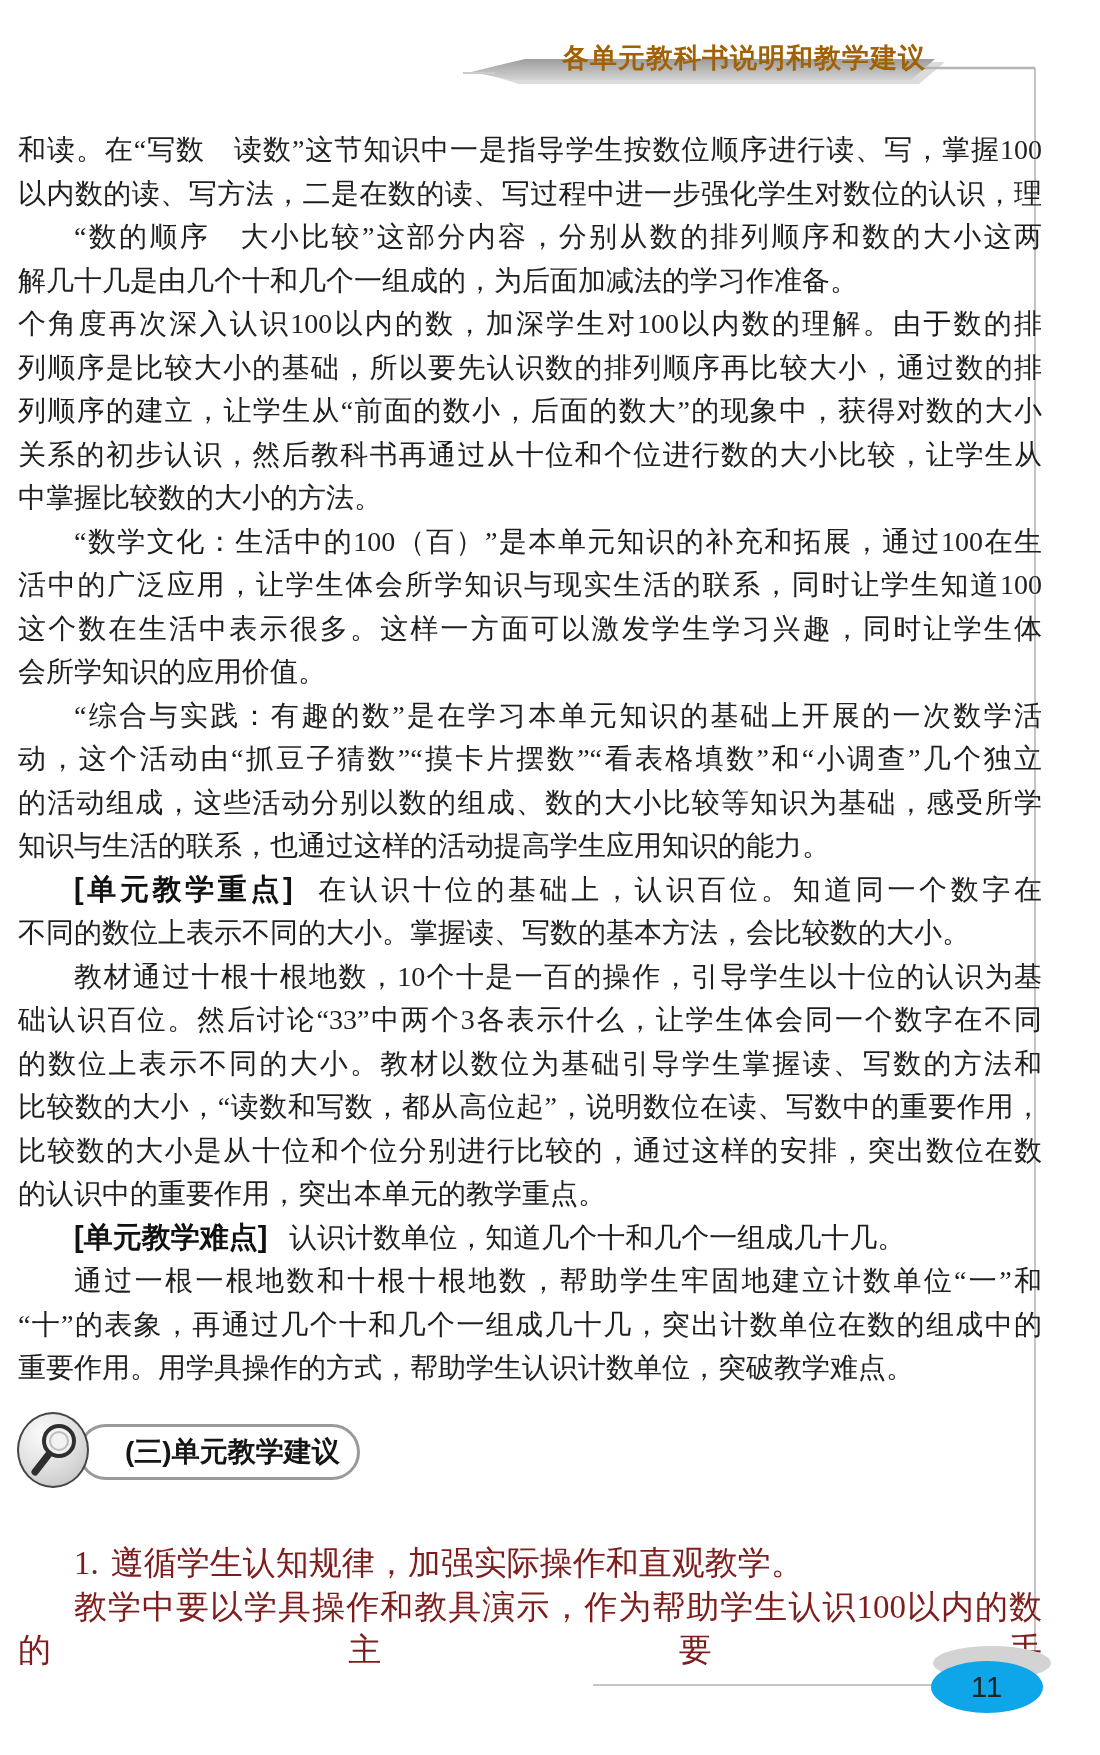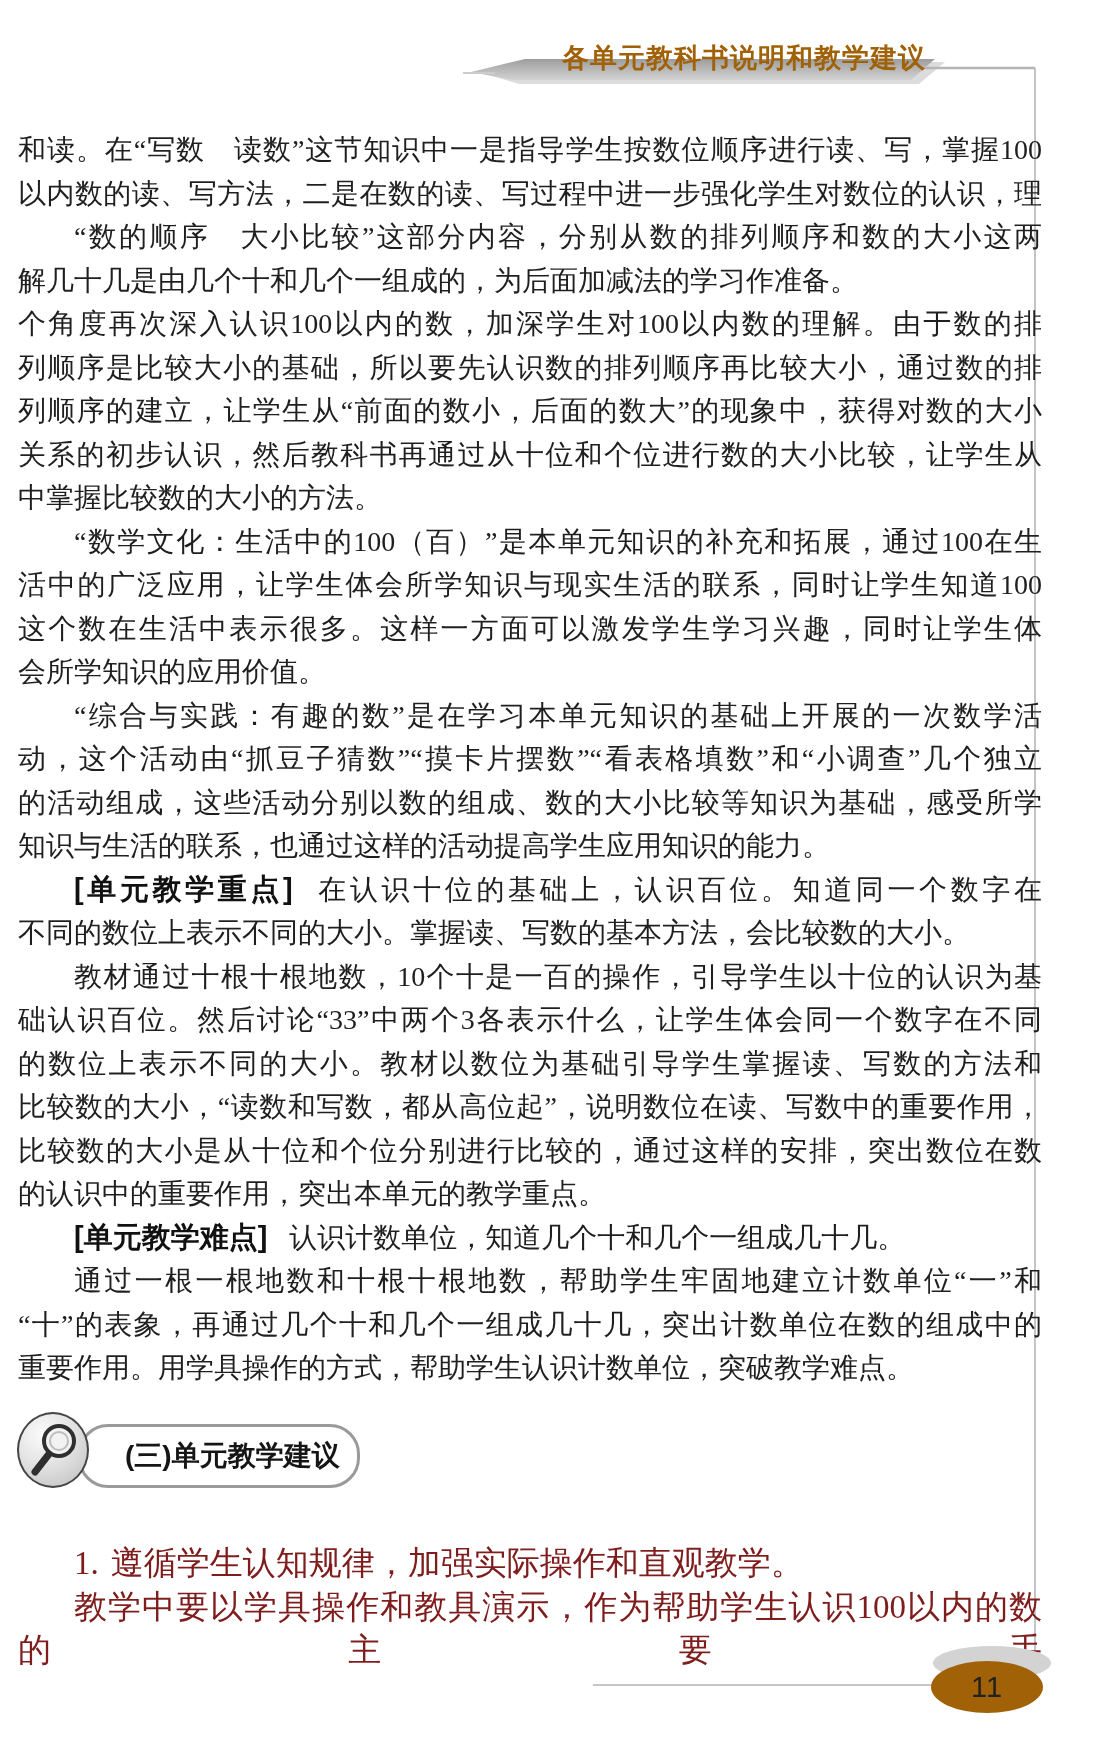--- a/index.html
+++ b/index.html
@@ -33,21 +33,21 @@
   .ln.full{text-align-last:justify;white-space:normal;}
   .ln.ind{text-indent:56px;}
   .blabel{
     font-family:"Liberation Sans","DejaVu Sans",sans-serif;
     font-weight:bold;font-size:29px;color:#111;
     margin-right:22px;
   }
   .num{margin-right:12px;}
   
   .badge-pill{
-    position:absolute;left:78px;top:1424px;width:282px;height:64px;
+    position:absolute;left:78px;top:1424px;width:282px;height:56px;
     box-sizing:border-box;border:3px solid #9a9a9a;border-radius:30px;
     background:#ffffff;z-index:1;display:flex;align-items:center;
     padding-left:44px;
   }
   .section-title{
     font-family:"Liberation Sans","DejaVu Sans",sans-serif;
     font-weight:bold;font-size:28px;color:#151515;white-space:nowrap;
   }
   .badge-circle{
     position:absolute;left:17px;top:1412px;width:72px;height:76px;
@@ -64,21 +64,21 @@
   .hline{
     position:absolute;left:593px;top:1684px;width:342px;height:2px;
     background:#c6c6c6;z-index:1;
   }
   .ellipse-light{
     position:absolute;left:933px;top:1646px;width:118px;height:34px;
     background:#d3d3d3;border-radius:50%;z-index:2;
   }
   .ellipse-dark{
     position:absolute;left:931px;top:1661px;width:112px;height:52px;
-    background:#a16207;border-radius:50%;z-index:3;
+    background:#0ea5e9;border-radius:50%;z-index:3;
     display:flex;align-items:center;justify-content:center;
   }
   .pagenum{
     font-family:"Liberation Sans","DejaVu Sans",sans-serif;
     font-size:29px;color:#222;letter-spacing:1px;
   }
 </style>
 </head>
 <body>
 

